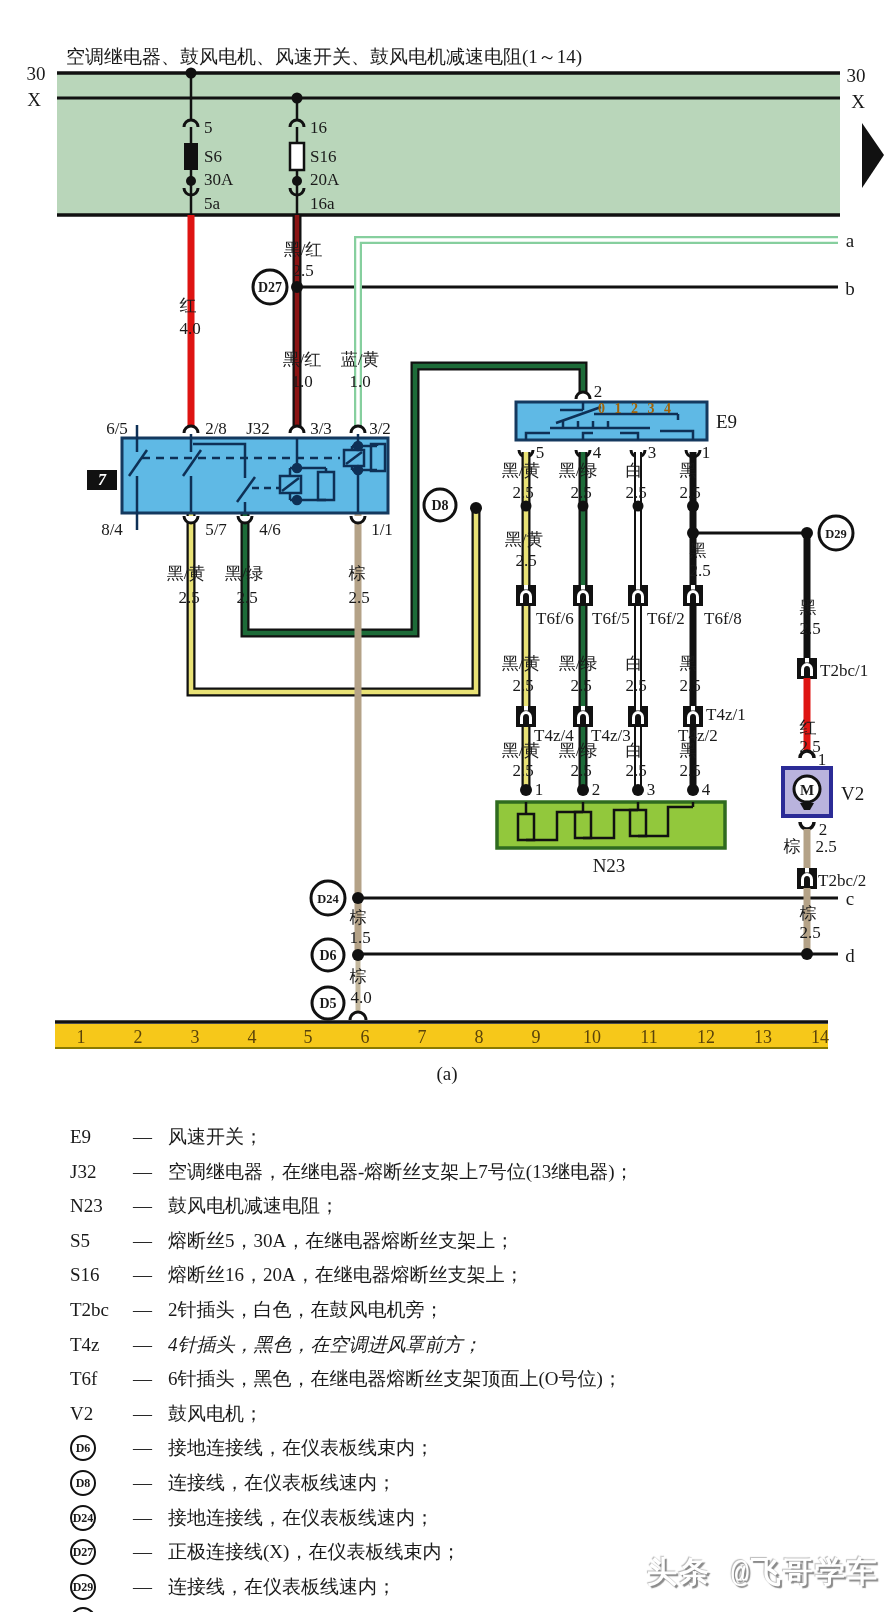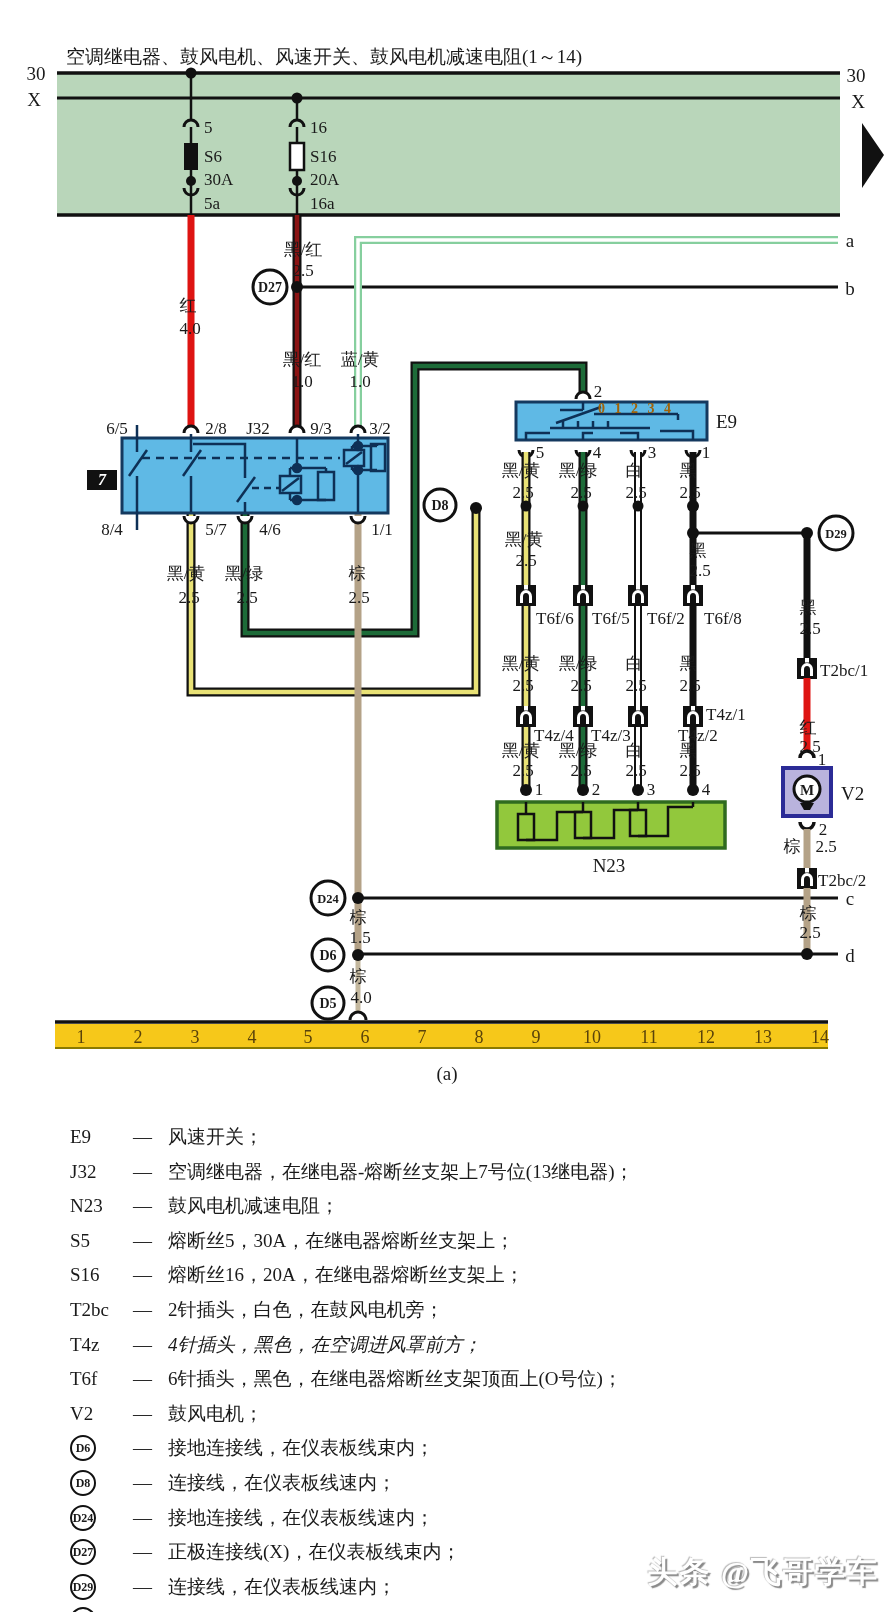--- a/index.html
+++ b/index.html
@@ -21,21 +21,21 @@
   .band-num{position:absolute;transform:translate(-50%,-50%);font-size:18px;color:#5a430a;}
   .legend-key{position:absolute;left:70px;transform:translateY(-50%);font-size:19px;}
   .legend-dash{position:absolute;left:133px;transform:translateY(-50%);font-size:19px;}
   .legend-desc{position:absolute;left:168px;transform:translateY(-50%);font-size:19px;}
   .legend-circle{position:absolute;left:70px;width:26px;height:26px;border:2.5px solid #111;
        border-radius:50%;transform:translateY(-50%);display:flex;align-items:center;
        justify-content:center;font-size:12px;font-weight:bold;background:#fff;box-sizing:border-box;}
   .watermark{position:absolute;right:14px;top:1552px;font-size:30px;font-weight:bold;
        color:#ffffff;letter-spacing:2px;
        text-shadow:2px 2px 1px #8a8a8a, -1px -1px 1px #bbb;
-       font-family:Liberation Serif, serif;}
+       font-family:Liberation Mono, monospace;}
 </style>
 </head>
 <body>
 
 <div id="page">
 
   <svg id="gfx" width="893" height="1612">
     <defs>
       <g id="conn">
         <rect x="-10" y="-10" width="20" height="21" fill="#111"></rect>
@@ -300,21 +300,21 @@
   <div class="lbl dnode" style="left:270px;top:288px;">D27</div>
   <div class="lbl dnode" style="left:440px;top:506px;">D8</div>
   <div class="lbl dnode" style="left:836px;top:534px;font-size:12.5px;">D29</div>
   <div class="lbl dnode" style="left:328px;top:899px;font-size:12.5px;">D24</div>
   <div class="lbl dnode" style="left:328px;top:956px;">D6</div>
   <div class="lbl dnode" style="left:328px;top:1004px;">D5</div>
 
   <div class="lbl" style="left:117px;top:428px;">6/5</div>
   <div class="lbl" style="left:216px;top:428px;">2/8</div>
   <div class="lbl" style="left:258px;top:428px;">J32</div>
-  <div class="lbl" style="left:321px;top:428px;">9/3</div>
+  <div class="lbl" style="left:321px;top:428px;">3/3</div>
   <div class="lbl" style="left:380px;top:428px;">3/2</div>
   <div class="lbl" style="left:112px;top:529px;">8/4</div>
   <div class="lbl" style="left:216px;top:529px;">5/7</div>
   <div class="lbl" style="left:270px;top:529px;">4/6</div>
   <div class="lbl" style="left:382px;top:529px;">1/1</div>
   <div class="slot7">7</div>
 
   <div class="lbl" style="left:186px;top:573px;">黑/黄</div>
   <div class="lbl" style="left:189px;top:597px;">2.5</div>
   <div class="lbl" style="left:244px;top:573px;">黑/绿</div>

